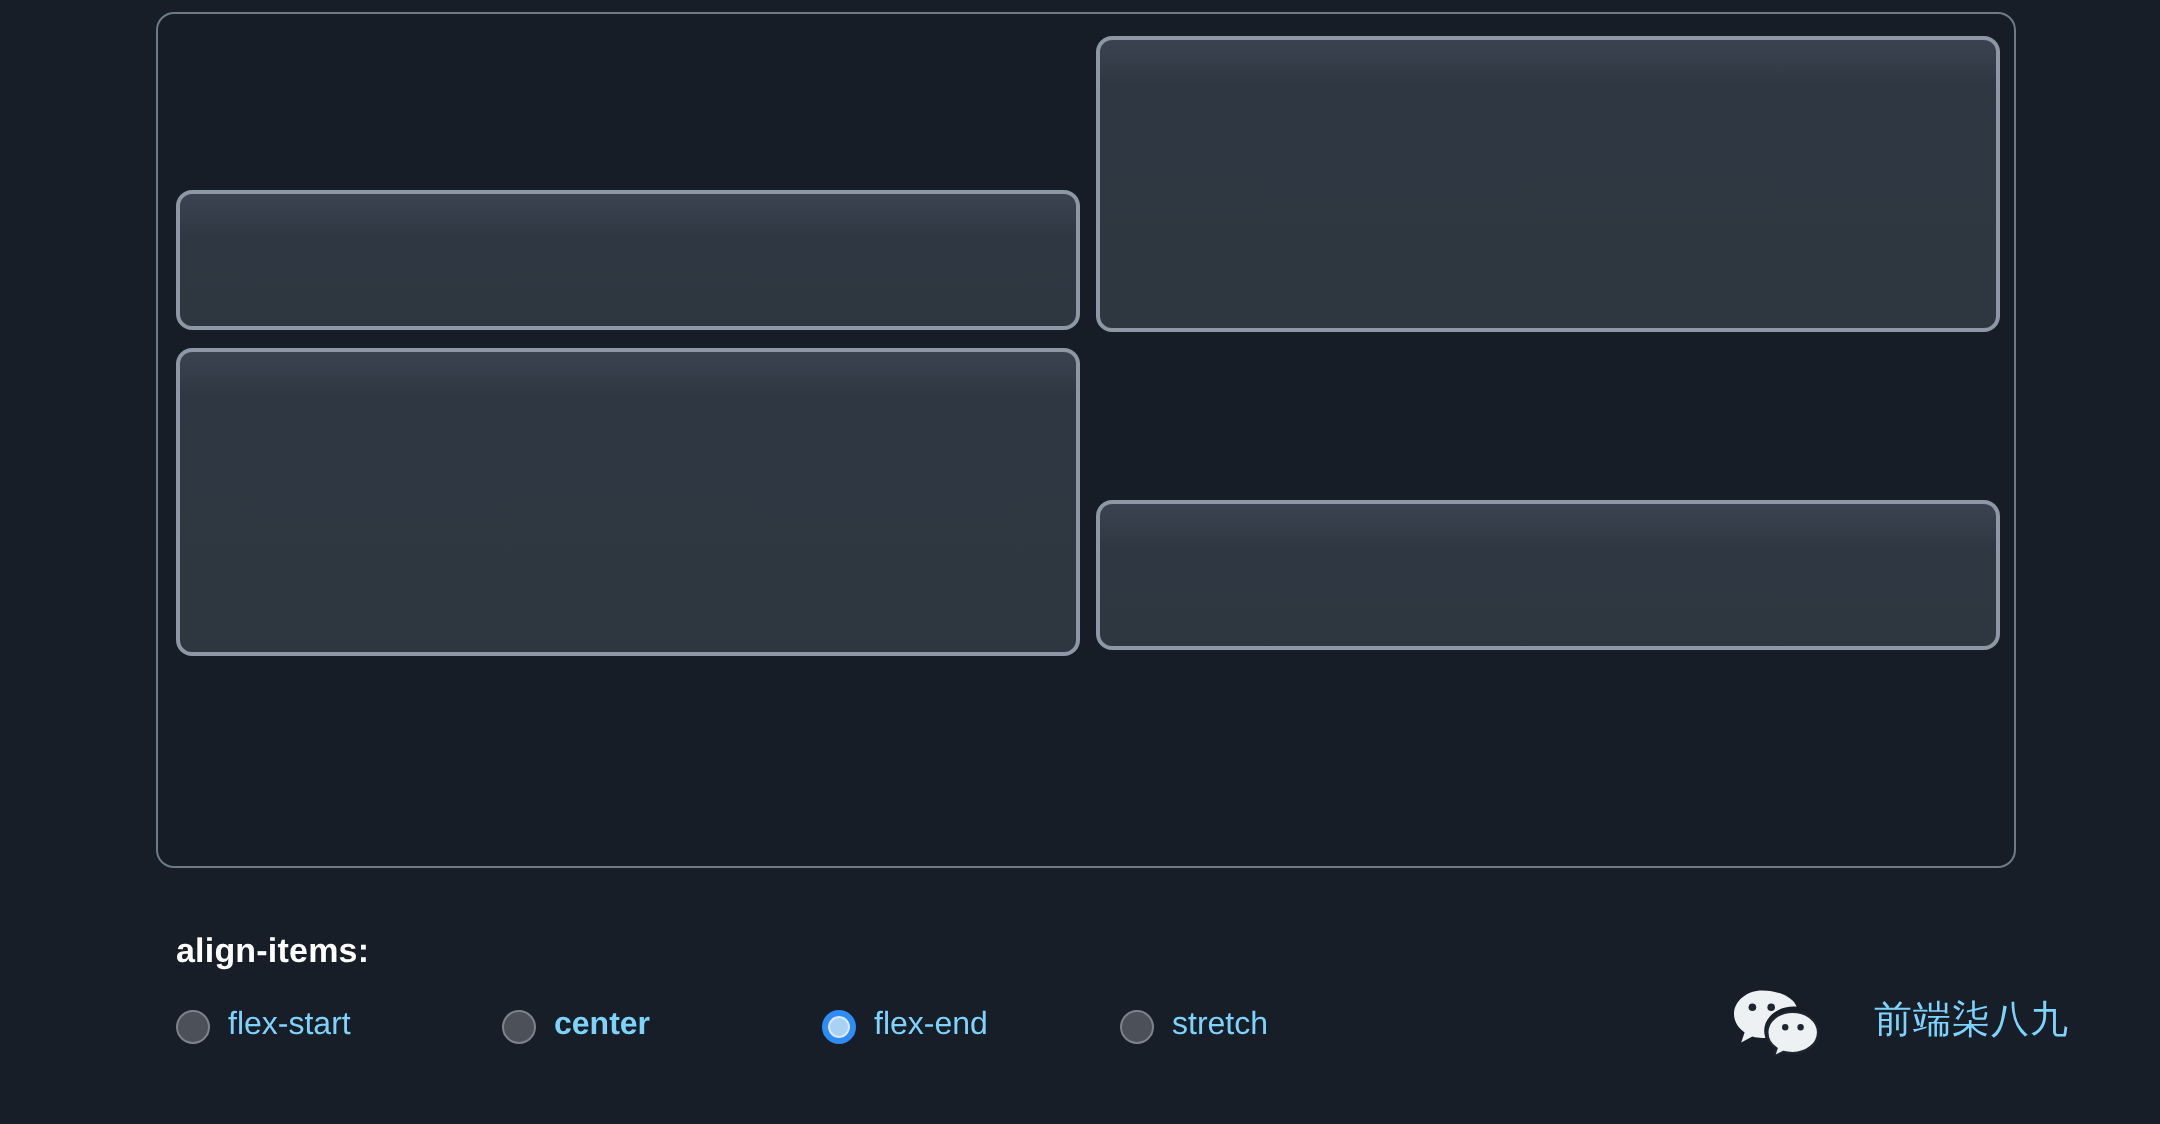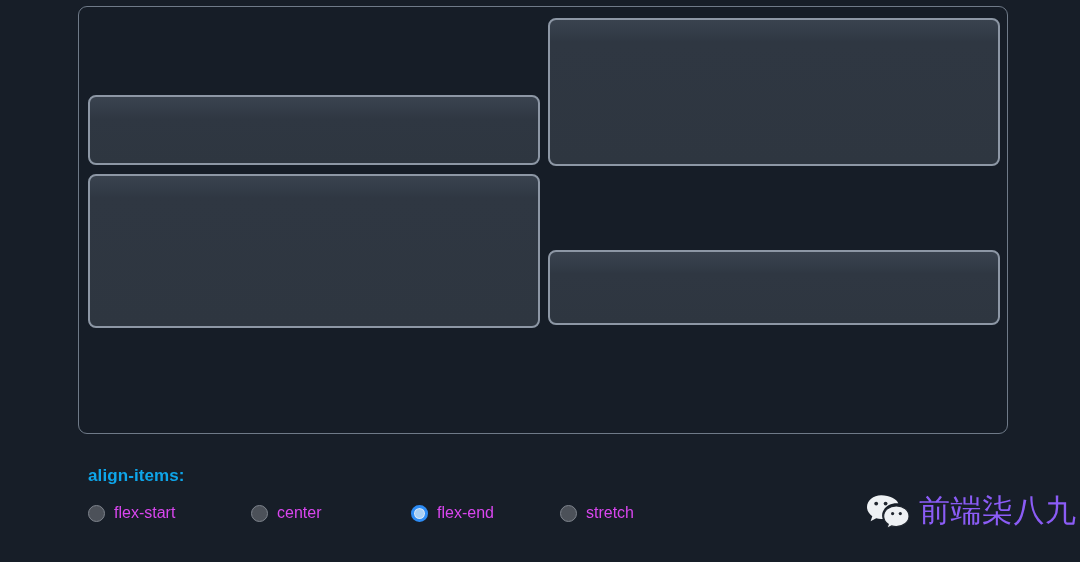--- a/index.html
+++ b/index.html
@@ -55,21 +55,21 @@
 
   
   #controls {
     position: absolute;
     left: 88px;
     top: 466px;
     width: 760px;
   }
 
   #controls-title {
-    color: #0ea5e9;
+    color: #ffffff;
     font-size: 17px;
     font-weight: bold;
     letter-spacing: 0.1px;
     margin: 0 0 18px 0;
     line-height: 20px;
   }
 
   #radio-row {
     position: relative;
     height: 28px;
@@ -95,21 +95,21 @@
     border: 1px solid #7d838c;
   }
 
   .radio-option.selected .radio-dot {
     background: #a9d0f5;
     border: 3px solid #2d8cf5;
     box-shadow: inset 0 0 0 1px #dce9f7;
   }
 
   .radio-label {
-    color: #d946ef;
+    color: #7dd3fc;
     font-size: 16px;
     line-height: 18px;
   }
 
   
   #watermark {
     position: absolute;
     left: 866px;
     top: 494px;
     display: flex;
@@ -117,24 +117,25 @@
     gap: 9px;
   }
 
   #wechat-icon {
     width: 44px;
     height: 34px;
     flex: 0 0 auto;
   }
 
   #watermark-text {
-    color: #8b5cf6;
-    font-size: 31px;
+    color: #7dd3fc;
+    font-size: 19px;
     line-height: 30px;
     letter-spacing: 0.5px;
+    margin-left: 18px;
   }
 </style>
 </head>
 <body>
 
 <div id="flex-container">
   <div class="flex-item" id="item-1"></div>
   <div class="flex-item" id="item-2"></div>
   <div class="flex-item" id="item-3"></div>
   <div class="flex-item" id="item-4"></div>
@@ -143,21 +144,21 @@
 <div id="controls">
   <div id="controls-title">align-items:</div>
 
   <div id="radio-row">
 
     <div class="radio-option" style="left:0px;">
       <span class="radio-dot"></span>
       <span class="radio-label">flex-start</span>
     </div>
 
-    <div class="radio-option" style="left:163px;">
+    <div class="radio-option" style="left:163px;font-weight:bold;">
       <span class="radio-dot"></span>
       <span class="radio-label">center</span>
     </div>
 
     <div class="radio-option selected" style="left:303px;margin-left:20px;">
       <span class="radio-dot"></span>
       <span class="radio-label">flex-end</span>
     </div>
 
     <div class="radio-option" style="left:472px;">

